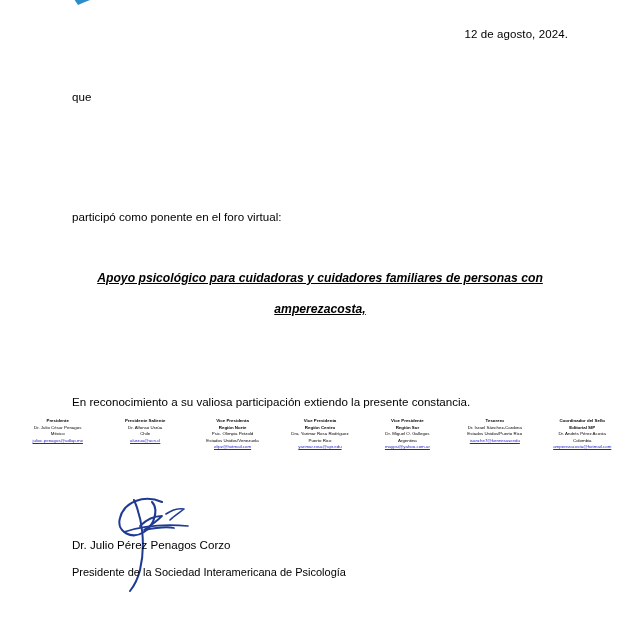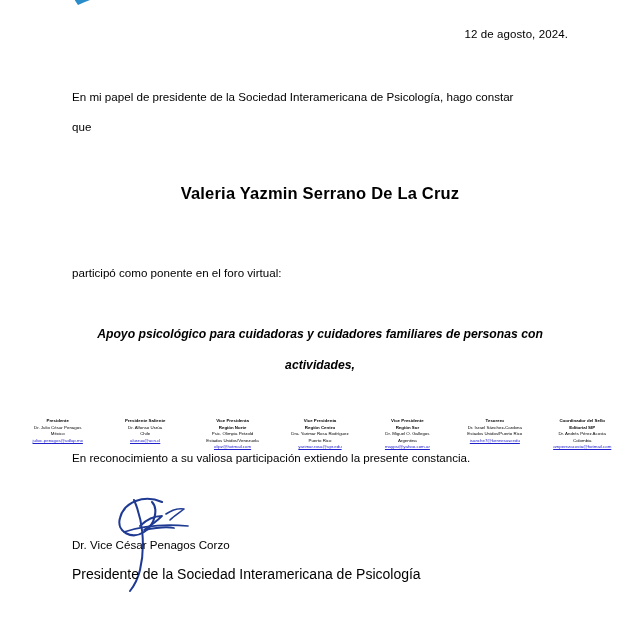--- a/index.html
+++ b/index.html
@@ -66,20 +66,21 @@
     line-height: 26px;
   }
 
   .title-italic {
     text-align: center;
     font-size: 12.2px;
     font-weight: bold;
     font-style: italic;
     line-height: 31px;
     margin: 0;
+    text-decoration: underline;
   }
 
   .spacer-xs { height: 14px; }
   .spacer-m  { height: 31px; }
   .spacer-l  { height: 38px; }
 
   
   .sig-area {
     position: absolute;
     left: 72px;
@@ -96,21 +97,21 @@
   .sig-name {
     position: absolute;
     left: 0px;
     top: 40px;
     font-size: 11.6px;
   }
   .sig-role {
     position: absolute;
     left: 0px;
     top: 68px;
-    font-size: 14px;
+    font-size: 11px;
   }
 
   
   .footer {
     position: absolute;
     left: 0;
     bottom: 0;
     width: 640px;
     display: flex;
     justify-content: space-between;
@@ -148,56 +149,54 @@
       <path d="M4 16 C20 4, 60 1, 96 10 C70 10, 34 16, 12 28 Z" fill="#11222e"></path>
       <path d="M10 26 C26 17, 56 15, 80 20 C58 21, 32 27, 16 35 Z" fill="#2a8cc8"></path>
       <path d="M86 8 C96 6, 104 9, 106 14 C100 10, 93 9, 86 11 Z" fill="#11222e"></path>
     </svg>
   </div>
 
   <div class="date-line">12 de agosto, 2024.</div>
 
   <div class="body-block">
 
-    <p class="para">En mi papel de presidente de la Sociedad Interamericana de Psicología, hago constar</p>
     <p class="para">que</p>
 
     <div class="spacer-l"></div>
 
-    <p class="honoree">Valeria Yazmin Serrano De La Cruz</p>
 
     <div class="spacer-l"></div>
     <div class="spacer-xs"></div>
 
     <p class="para center">participó como ponente en el foro virtual:</p>
 
     <div class="spacer-m"></div>
 
     <p class="title-italic">Apoyo psicológico para cuidadoras y cuidadores familiares de personas con</p>
-    <p class="title-italic">actividades,</p>
+    <p class="title-italic">amperezacosta,</p>
 
     <div class="spacer-m"></div>
 
 
     <div class="spacer-m"></div>
 
     <p class="para">En reconocimiento a su valiosa participación extiendo la presente constancia.</p>
   </div>
 
   <div class="sig-area">
     <svg class="sig-svg" width="110" height="96" viewBox="0 0 110 96">
       <g fill="none" stroke="#1f3a93" stroke-linecap="round" stroke-linejoin="round">
         <path d="M62 6 C44 -2, 24 6, 20 22 C16 36, 32 44, 44 36 C56 28, 58 12, 52 6" stroke-width="2.1"></path>
         <path d="M40 30 C46 24, 54 20, 62 20 C56 26, 50 30, 44 34 C54 32, 66 30, 74 32" stroke-width="1.8"></path>
         <path d="M66 18 C72 14, 78 12, 84 13 C79 17, 74 20, 70 24" stroke-width="1.6"></path>
         <path d="M34 4 C42 22, 46 48, 40 74 C38 82, 34 90, 30 95" stroke-width="2"></path>
         <path d="M24 36 C42 30, 66 28, 88 30" stroke-width="1.7"></path>
       </g>
     </svg>
-    <div class="sig-name">Dr. Vice César Penagos Corzo</div>
+    <div class="sig-name">Dr. Julio Pérez Penagos Corzo</div>
     <div class="sig-role">Presidente de la Sociedad Interamericana de Psicología</div>
   </div>
 
   <div class="footer">
     <div class="f-col">
       <div class="f-role">Presidente</div>
       <div class="f-name">Dr. Julio César Penagos</div>
       <div class="f-country">México</div>
       <div class="f-email">julioc.penagos@udlap.mx</div>
     </div>

